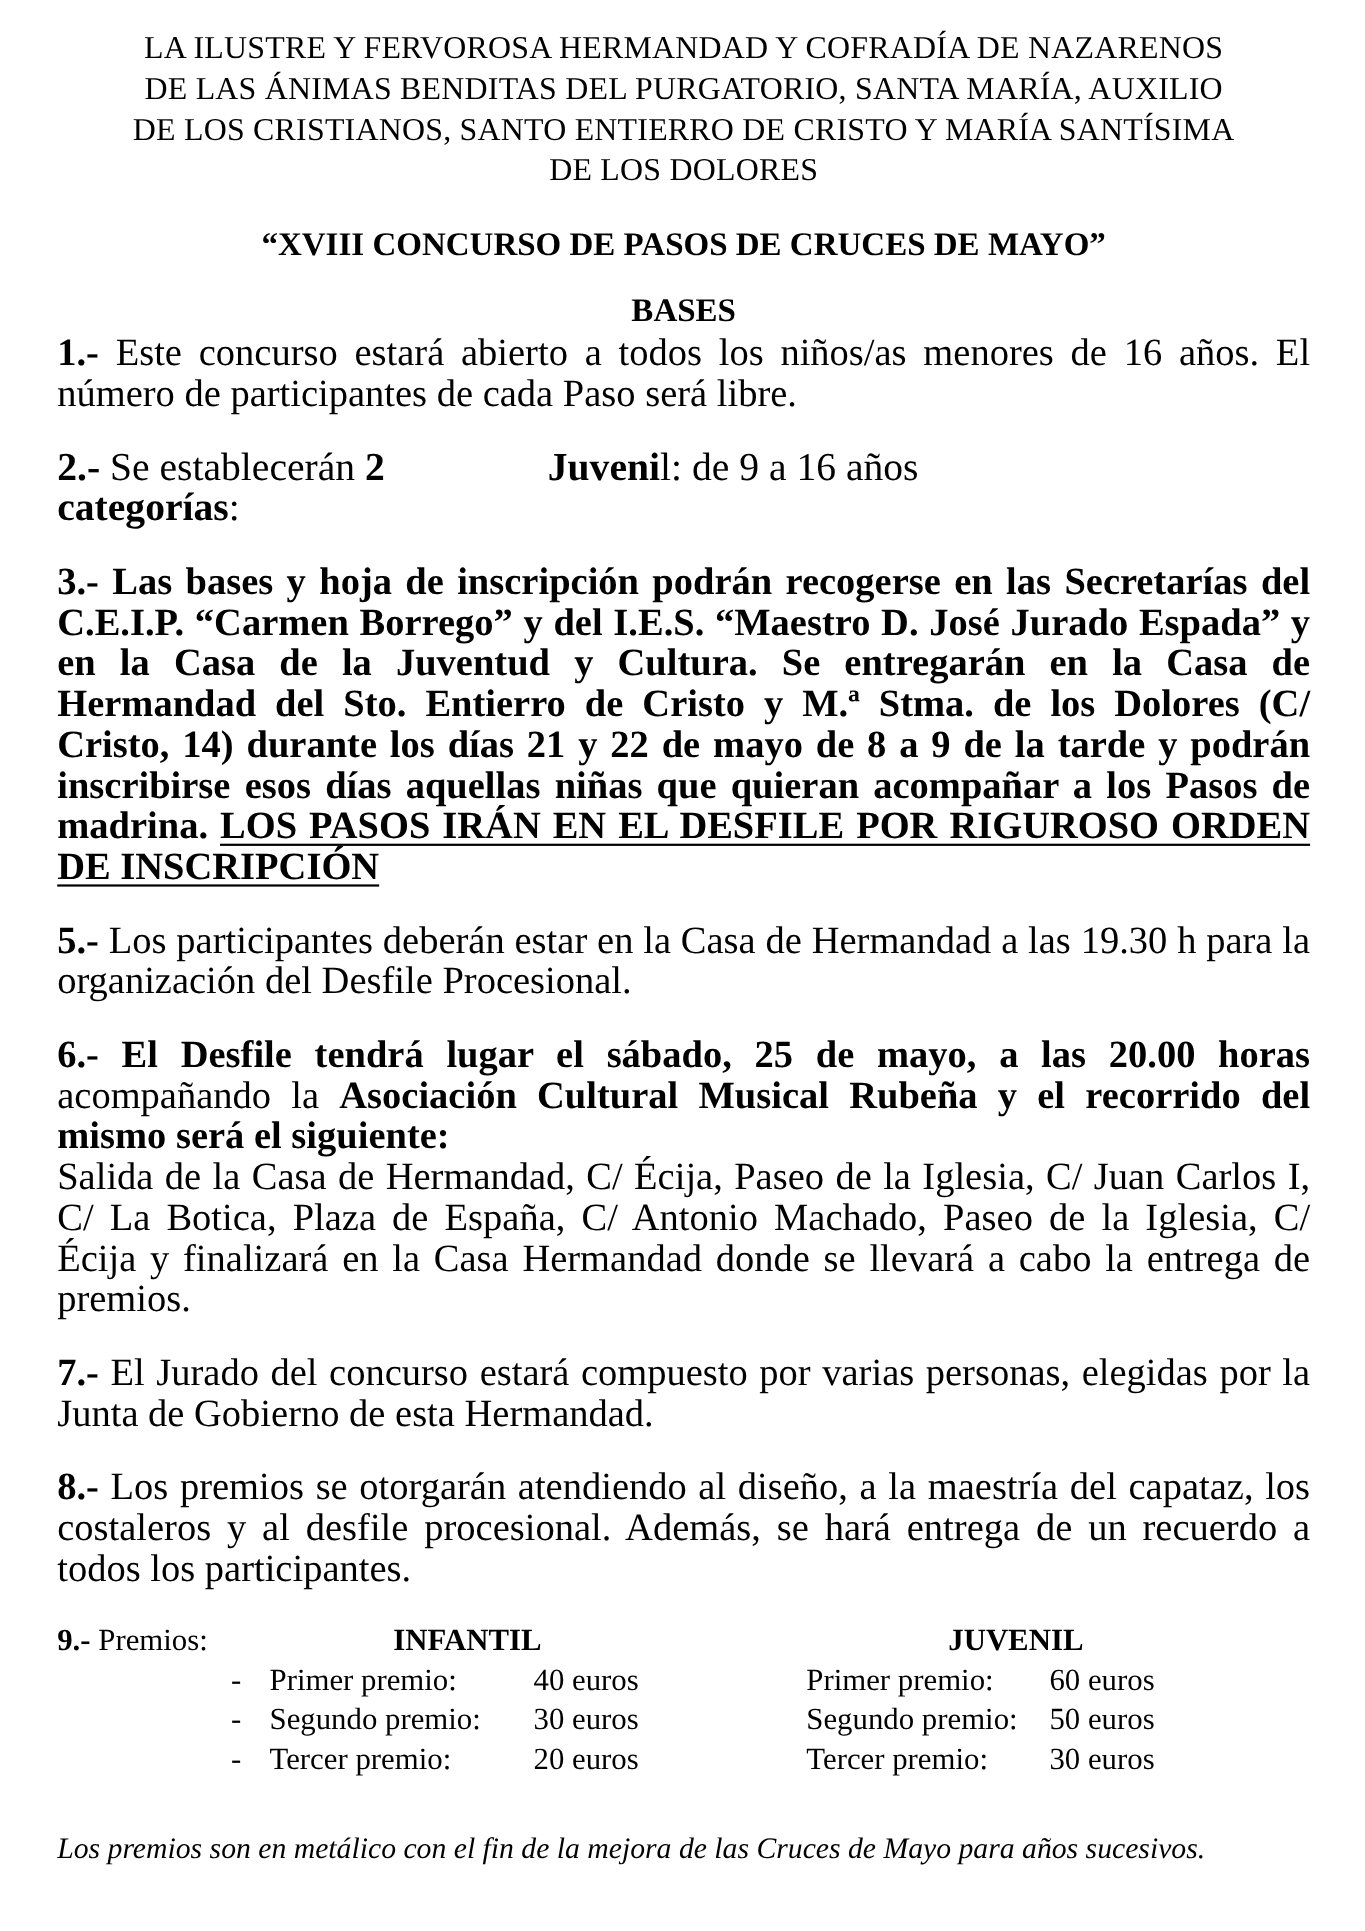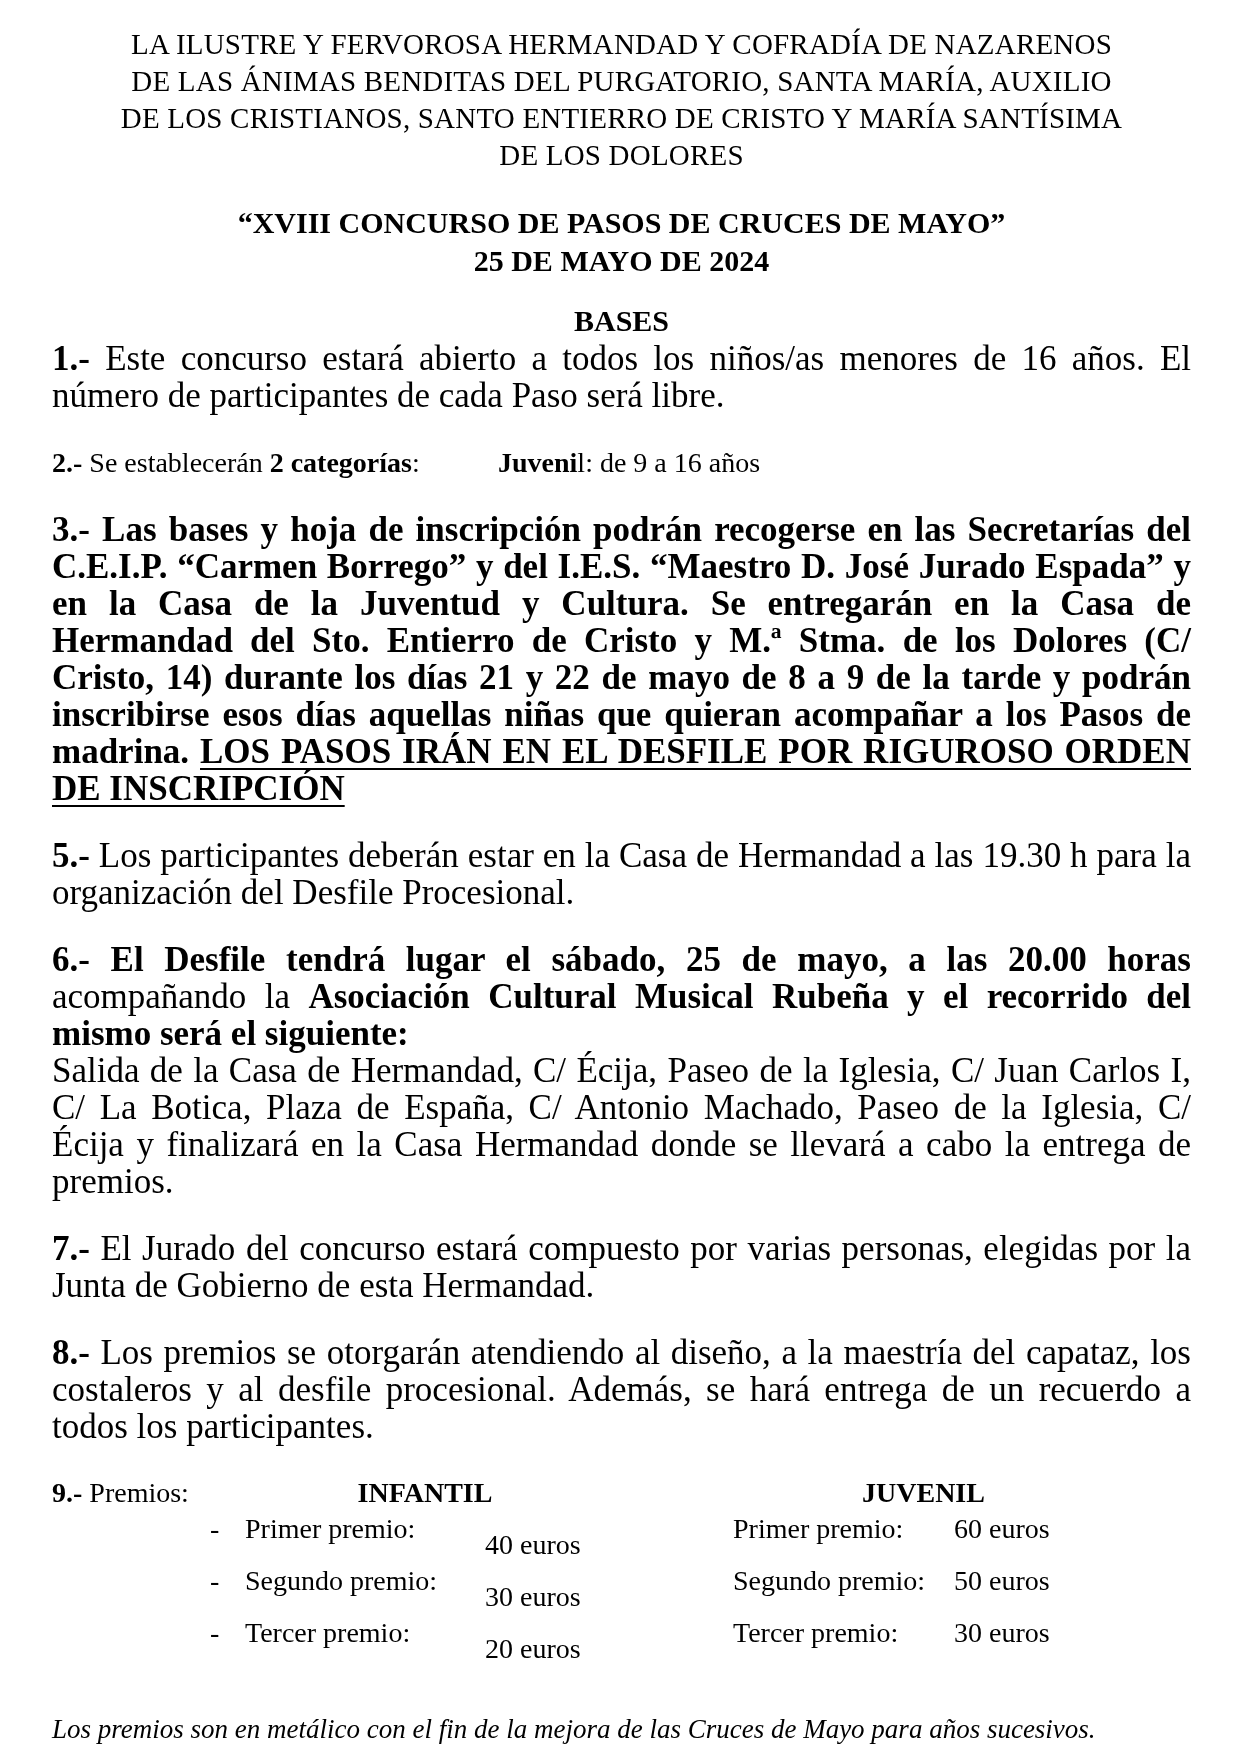--- a/index.html
+++ b/index.html
@@ -64,40 +64,40 @@
   .underlined {
     font-weight: bold;
     text-decoration: underline;
     text-decoration-thickness: 2px;
     text-underline-offset: 5px;
   }
 
   
   .item2 {
     display: flex;
-    font-size: 28px;
+    font-size: 36px;
     line-height: 37px;
     margin: 12px 0 30px 0;
   }
   .item2-left {
     width: 446px;
     flex-shrink: 0;
   }
 
   
   .premios {
     font-size: 28px;
     line-height: 36px;
     margin: 0 0 0 0;
   }
   .prow { display: flex; }
   .c-num   { width: 158px; flex-shrink: 0; }
   .c-dash  { width: 35px;  flex-shrink: 0; }
   .c-lab1  { width: 240px; flex-shrink: 0; }
-  .c-val1  { width: 155px; flex-shrink: 0; margin-top: 16px; }
+  .c-val1  { width: 155px; flex-shrink: 0; }
   .c-gap   { width: 93px;  flex-shrink: 0; }
   .c-lab2  { width: 221px; flex-shrink: 0; }
   .c-val2  { flex: 1; }
   .c-head1 { width: 430px; flex-shrink: 0; text-align: center; font-weight: bold; }
   .c-head2 { width: 381px; flex-shrink: 0; text-align: center; font-weight: bold; }
 
   
   .footer-note {
     margin-top: 44px;
     font-style: italic;
@@ -112,21 +112,20 @@
 
   <div class="doc-header">
     <div>LA ILUSTRE Y FERVOROSA HERMANDAD Y COFRADÍA DE NAZARENOS</div>
     <div>DE LAS ÁNIMAS BENDITAS DEL PURGATORIO, SANTA MARÍA, AUXILIO</div>
     <div>DE LOS CRISTIANOS, SANTO ENTIERRO DE CRISTO Y MARÍA SANTÍSIMA</div>
     <div>DE LOS DOLORES</div>
   </div>
 
   <div class="organiza-block">
     <div class="contest-title">“XVIII CONCURSO DE PASOS DE CRUCES DE MAYO”</div>
-    <div class="contest-date">25 DE MAYO DE 2024</div>
   </div>
 
   <div class="bases-heading">BASES</div>
 
   <p class="item first"><span class="num">1.-</span><span> Este concurso estará abierto a todos los niños/as menores de 16 años. El número de participantes de cada Paso será libre.</span></p>
 
   <div class="item2">
     <span class="item2-left"><span class="num">2.-</span><span> Se establecerán </span><b>2 categorías</b><span>:</span></span>
     <div class="categories">
       <div><b>Juveni</b><span>l: de 9 a 16 años</span></div>

